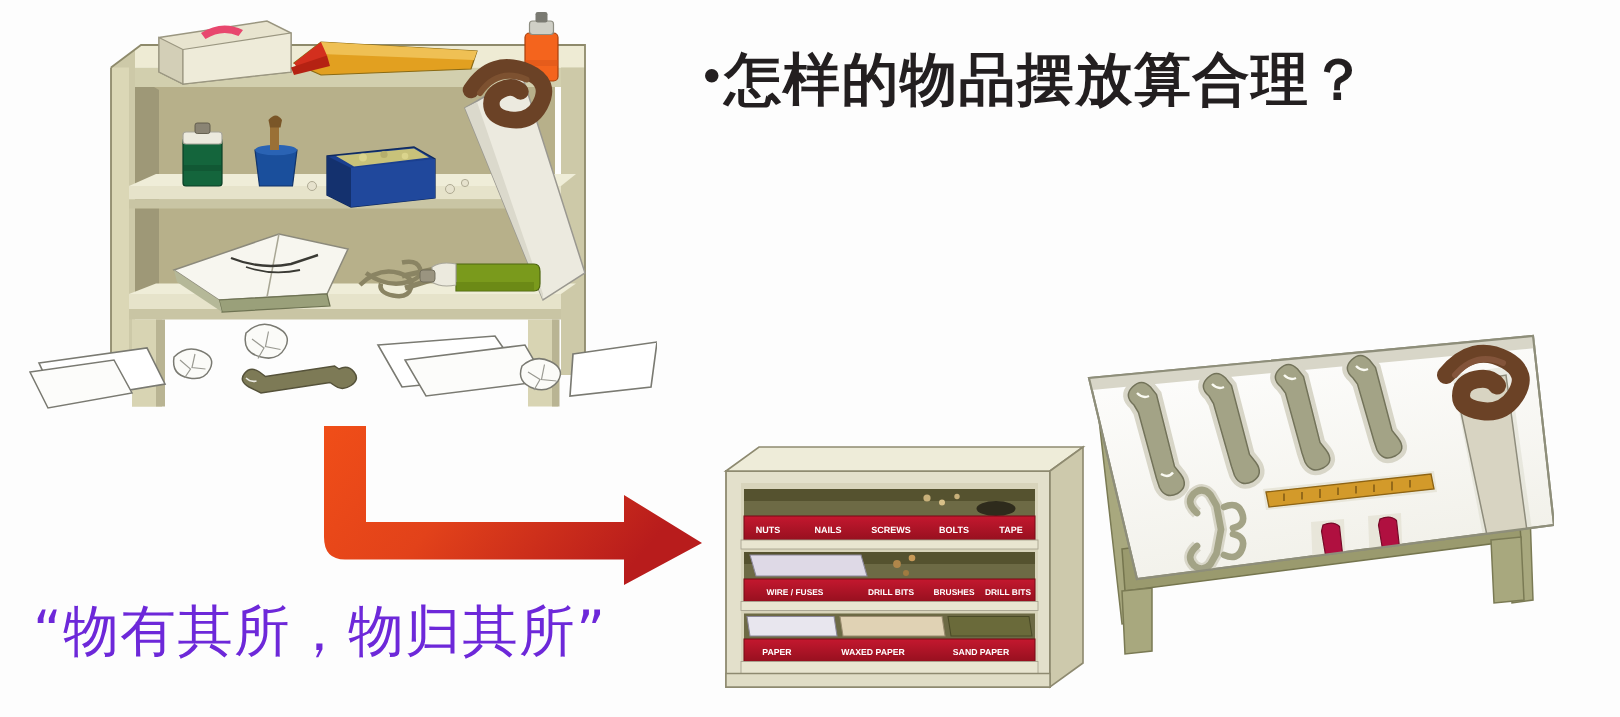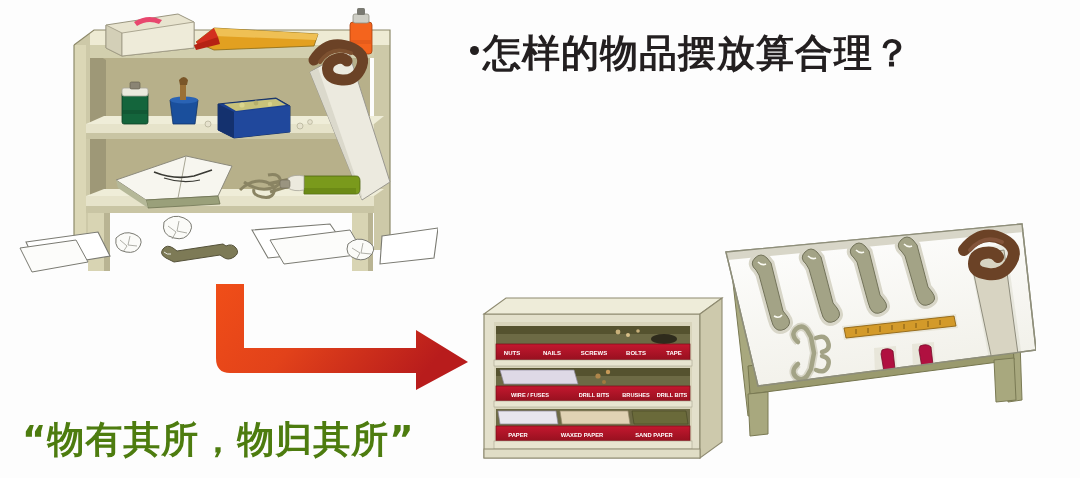--- a/index.html
+++ b/index.html
@@ -34,24 +34,24 @@
     display: inline-block;
     width: 9px;
     height: 9px;
     border-radius: 50%;
     background: #231f20;
     vertical-align: 0.30em;
     margin-right: 4px;
   }
   #caption {
     left: 22px;
-    top: 415px;
+    top: 396px;
     font-size: 37px;
-    font-weight: 700;
-    color: #4d7c0f;
+    font-weight: 400;
+    color: #6d28d9;
     letter-spacing: 1px;
     white-space: nowrap;
     font-family: "DejaVu Sans", sans-serif;
   }
 
   
   .canvas { display: block; }
 </style>
 </head>
 <body>

